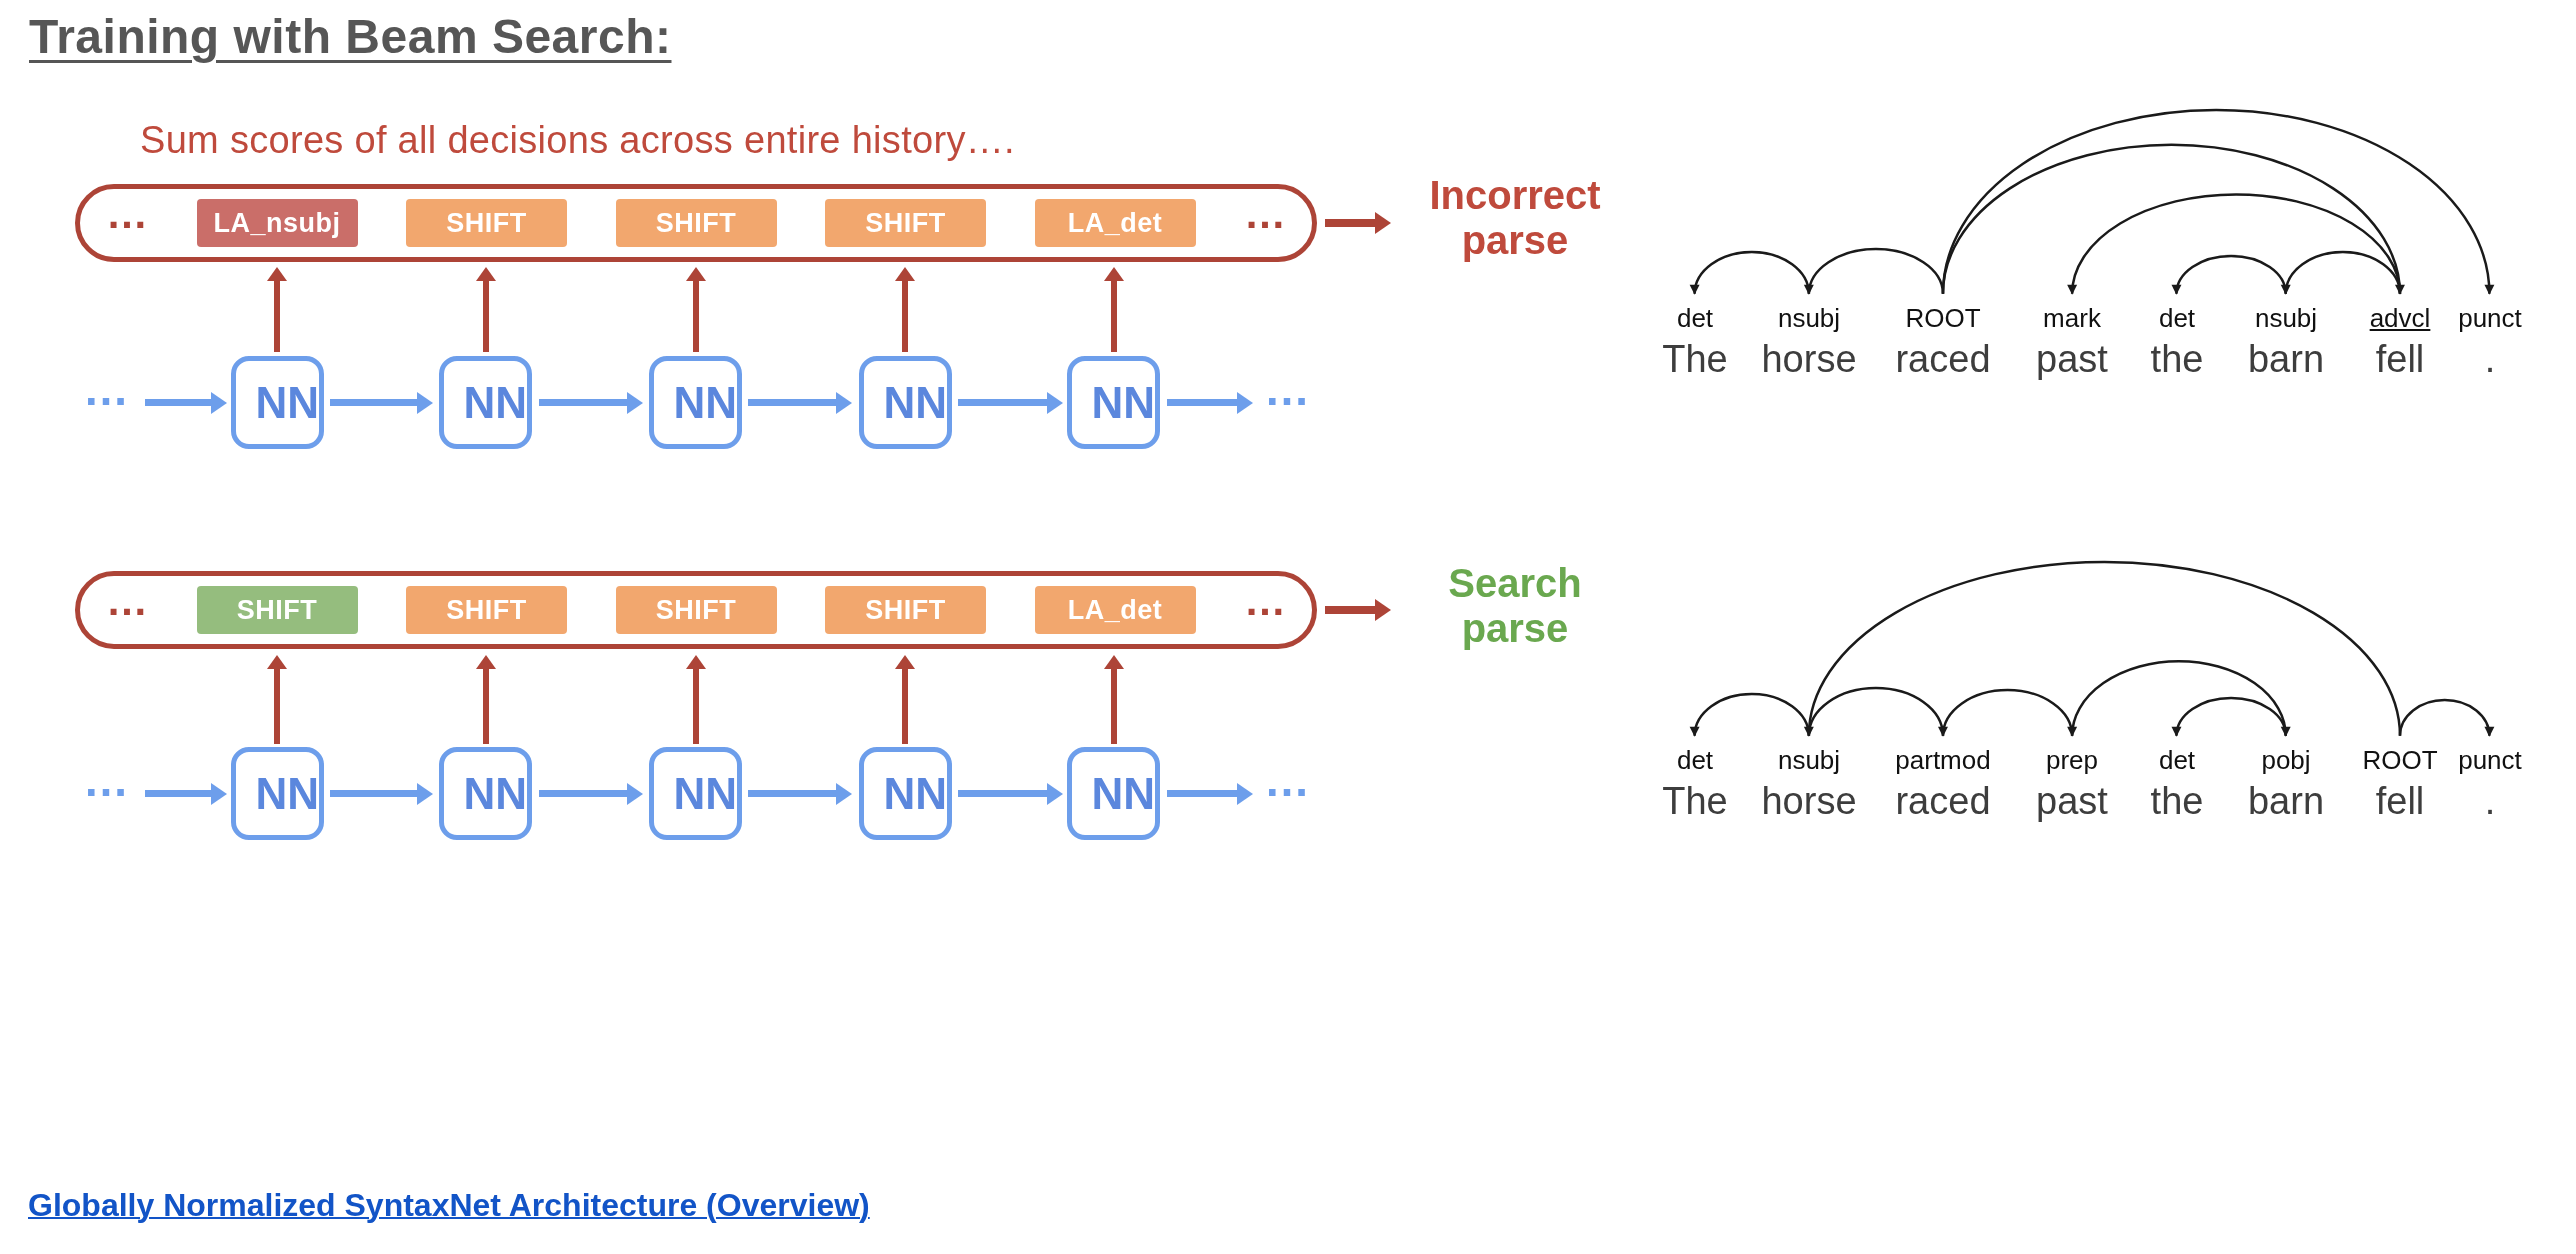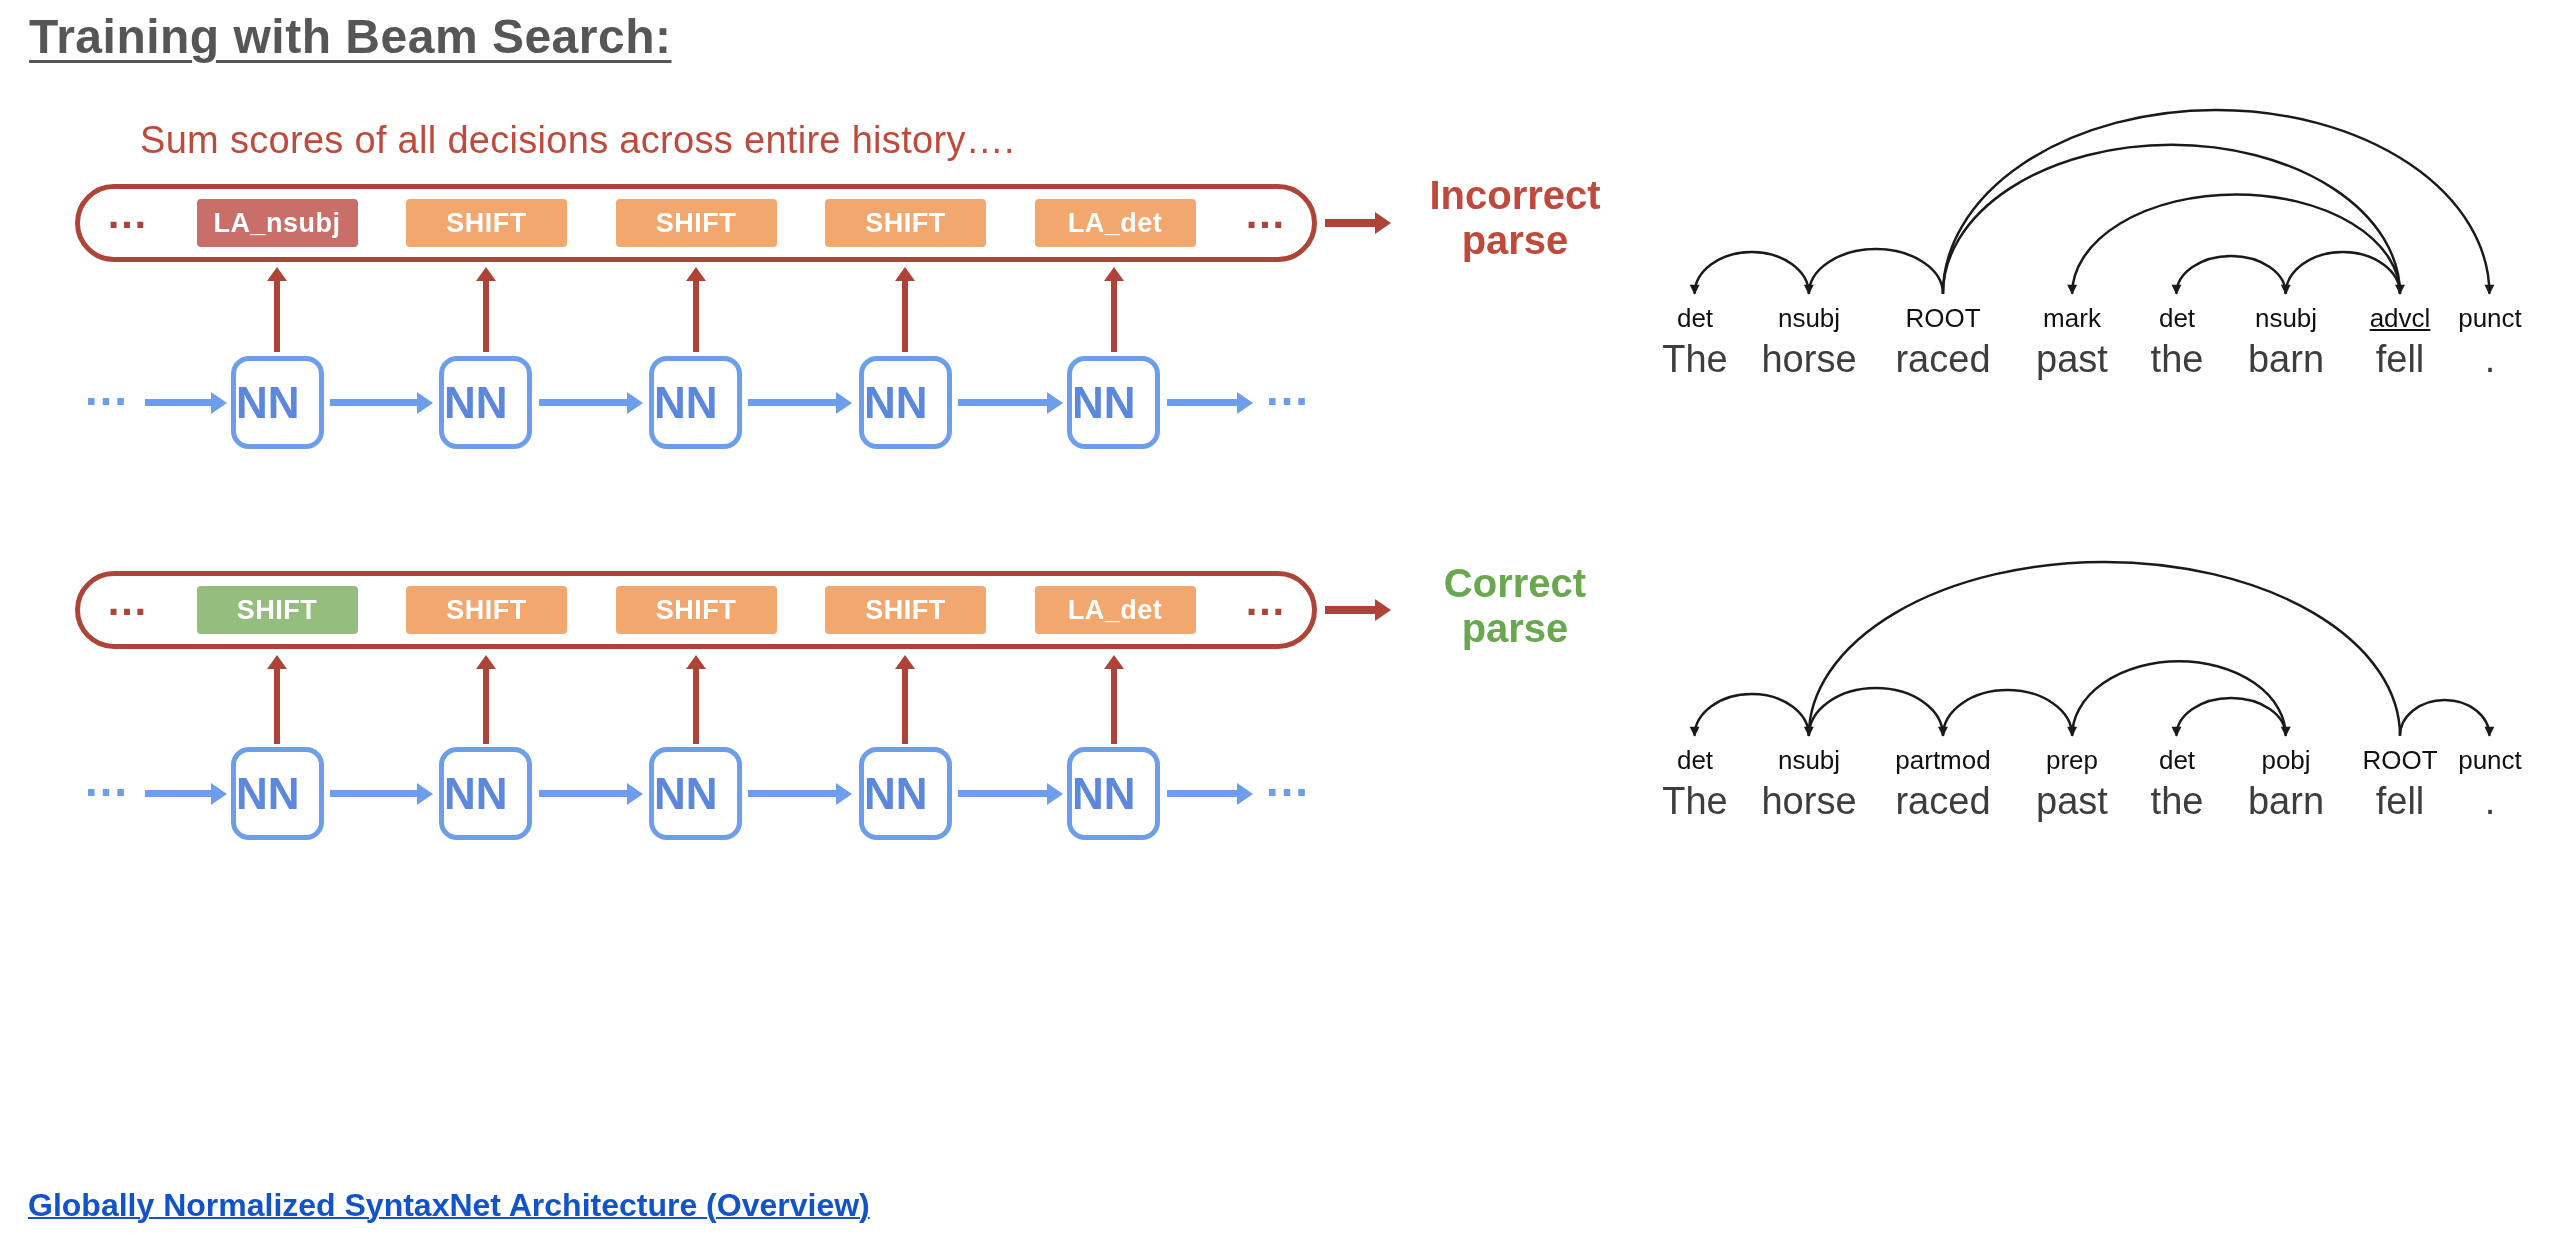--- a/index.html
+++ b/index.html
@@ -23,21 +23,21 @@
   .harrow::after{content:"";position:absolute;right:-16px;top:50%;transform:translateY(-50%);
                  border-top:11px solid transparent;border-bottom:11px solid transparent;border-left:16px solid #6d9eeb;}
   .harrow.red{background:#ad4437;height:8px;}
   .harrow.red::after{border-left-color:#ad4437;}
 
   .uparrow{position:absolute;width:6px;background:#ad4437;}
   .uparrow::before{content:"";position:absolute;top:-13px;left:50%;transform:translateX(-50%);
                    border-left:10px solid transparent;border-right:10px solid transparent;border-bottom:14px solid #ad4437;}
 
   .nn{position:absolute;width:93px;height:93px;box-sizing:border-box;border:5px solid #6d9eeb;border-radius:18px;
-      background:#fff;display:flex;align-items:center;justify-content:flex-start;
+      background:#fff;display:flex;align-items:center;justify-content:flex-end;
       font-size:44px;font-weight:700;color:#5b87dd;}
   .nn-ell{position:absolute;color:#6d9eeb;font-size:46px;font-weight:700;line-height:1;}
 
   .result{position:absolute;width:248px;text-align:center;font-size:40px;font-weight:700;line-height:1.12;}
   .result.redtxt{color:#bf4a3c;}
   .result.greentxt{color:#6aa84f;}
 
   .parse{position:absolute;width:914px;height:328px;}
   .parse svg{position:absolute;left:0;top:0;}
   .plabel{position:absolute;top:233px;transform:translateX(-50%);font-size:26px;color:#111;white-space:nowrap;}
@@ -105,21 +105,21 @@
     <span class="seq-ell">…</span>
     <span class="dbox good">SHIFT</span>
     <span class="dbox">SHIFT</span>
     <span class="dbox">SHIFT</span>
     <span class="dbox">SHIFT</span>
     <span class="dbox">LA_det</span>
     <span class="seq-ell">…</span>
   </div>
   <div class="harrow red" style="left:1325px;top:606px;width:50px;"></div>
   <div class="result greentxt" style="left:1391px;top:561px;">
-    <div>Correct</div>
+    <div>Search</div>
     <div>parse</div>
   </div>
 
   <div class="uparrow" style="left:274px;top:668px;height:76px;"></div>
   <div class="uparrow" style="left:483px;top:668px;height:76px;"></div>
   <div class="uparrow" style="left:693px;top:668px;height:76px;"></div>
   <div class="uparrow" style="left:902px;top:668px;height:76px;"></div>
   <div class="uparrow" style="left:1111px;top:668px;height:76px;"></div>
 
   <span class="nn-ell" style="left:83px;top:757px;">…</span>

